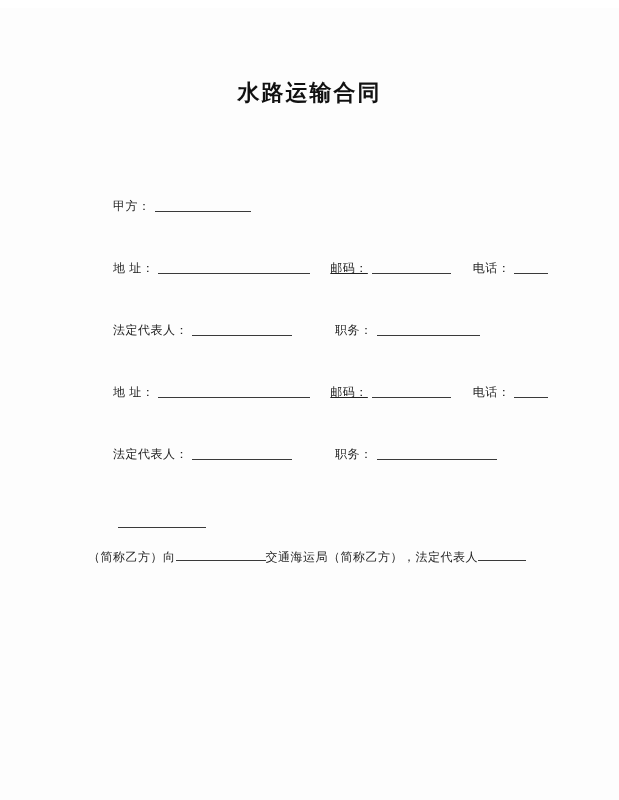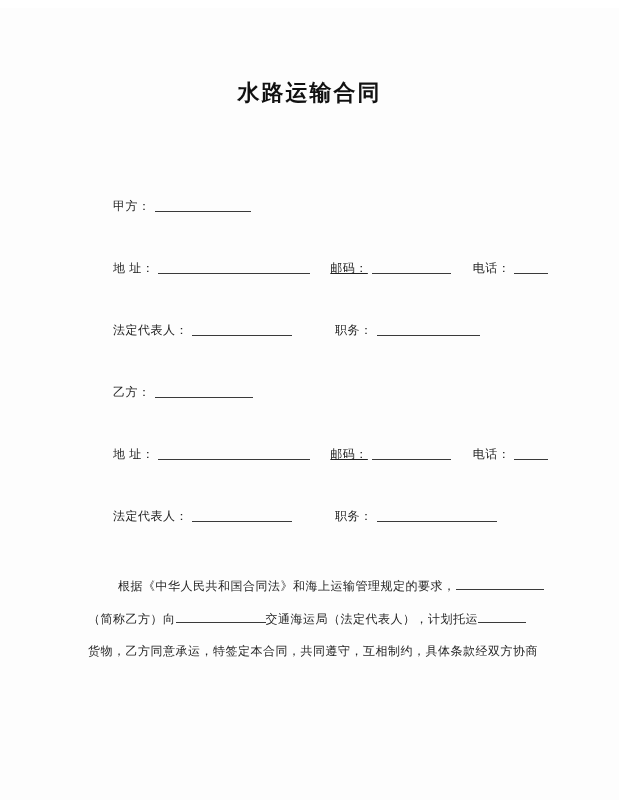--- a/index.html
+++ b/index.html
@@ -89,42 +89,37 @@
       <span class="blank" style="width:34px"></span>
     </div>
 
     <div class="form-row">
       <span class="lbl">法定代表人：</span>
       <span class="blank" style="width:100px"></span>
       <span class="lbl gap-position">职务：</span>
       <span class="blank" style="width:103px"></span>
     </div>
 
-    <div class="form-row">
-      <span class="lbl">乙方：</span>
-      <span class="blank" style="width:98px"></span>
-    </div>
 
     <div class="form-row">
       <span class="lbl">地 址：</span>
       <span class="blank" style="width:152px"></span>
       <span class="lbl gap-postcode">邮码：</span>
       <span class="blank" style="width:79px"></span>
       <span class="lbl gap-phone">电话：</span>
       <span class="blank" style="width:34px"></span>
     </div>
 
     <div class="form-row">
       <span class="lbl">法定代表人：</span>
       <span class="blank" style="width:100px"></span>
       <span class="lbl gap-position">职务：</span>
       <span class="blank" style="width:120px"></span>
     </div>
 
   </div>
 
   <div class="preamble">
-    <div class="p-line first"><span>根据《中华人民共和国合同法》和海上运输管理规定的要求，</span><span class="inline-blank" style="width:88px"></span></div>
-    <div class="p-line"><span>（简称乙方）向</span><span class="inline-blank" style="width:90px"></span><span>交通海运局（法定代表人），计划托运</span><span class="inline-blank" style="width:48px"></span></div>
-    <div class="p-line">货物，乙方同意承运，特签定本合同，共同遵守，互相制约，具体条款经双方协商</div>
+    <div class="p-line first"><span class="inline-blank" style="width:88px"></span></div>
+    <div class="p-line"><span>（简称乙方）向</span><span class="inline-blank" style="width:90px"></span><span>交通海运局（简称乙方），法定代表人</span><span class="inline-blank" style="width:48px"></span></div>
   </div>
 
 </div>
 
 </body></html>

